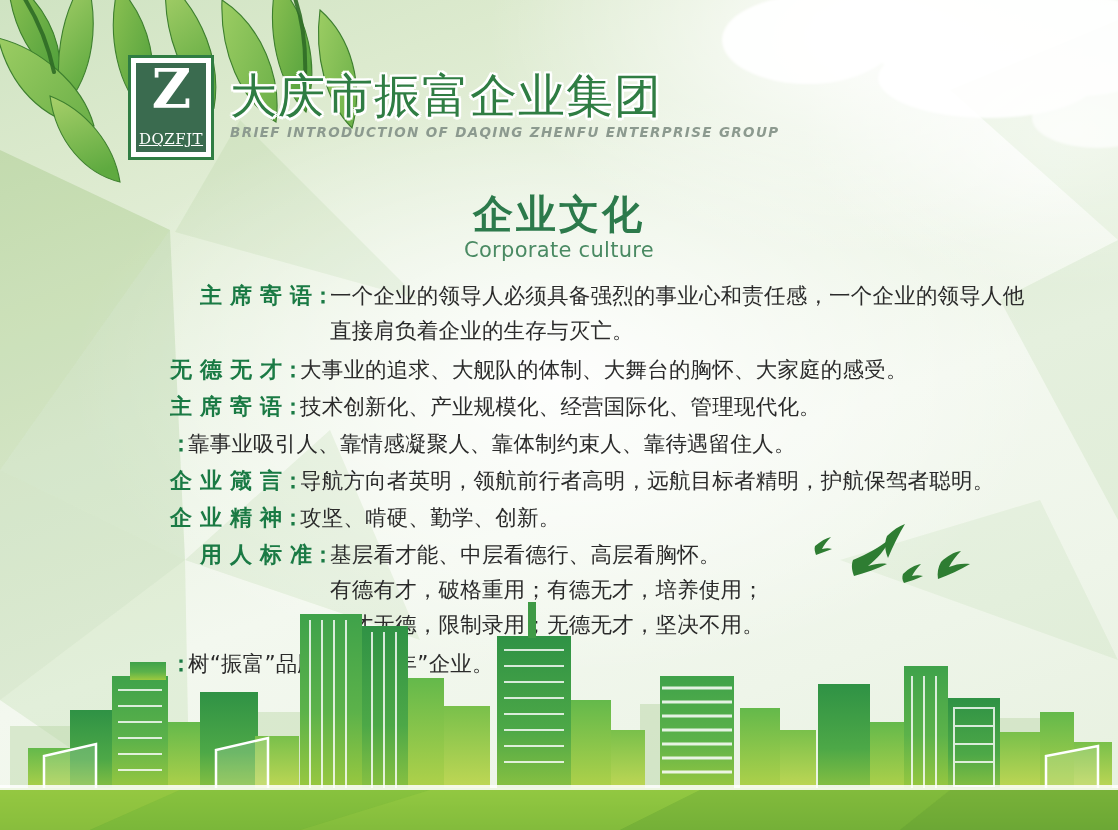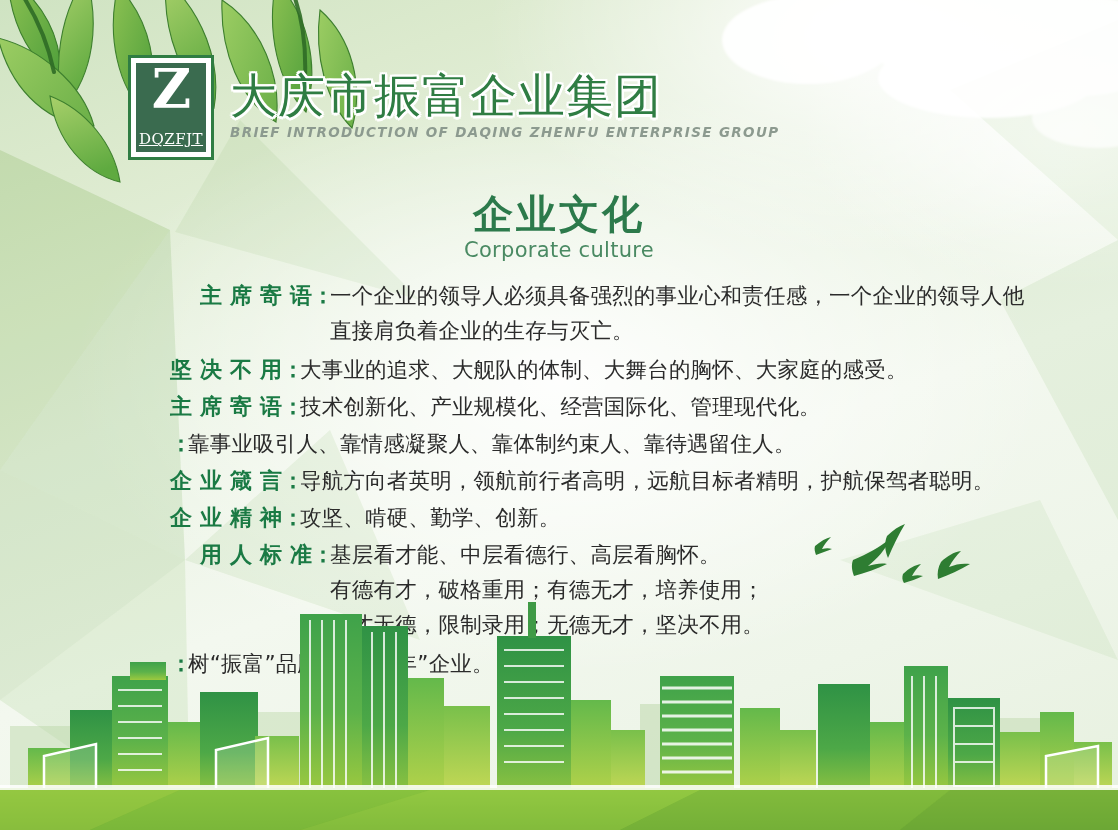--- a/index.html
+++ b/index.html
@@ -171,21 +171,21 @@
     <div class="row tall">
       <div class="label">主席寄语</div>
       <div class="colon">：</div>
       <div class="body-text">
         <span class="ln">一个企业的领导人必须具备强烈的事业心和责任感，一个企业的领导人他</span>
         <span class="ln">直接肩负着企业的生存与灭亡。</span>
       </div>
     </div>
 
     <div class="row">
-      <div class="label">坚决不用</div>
+      <div class="label">无德无才</div>
       <div class="colon">：</div>
       <div class="body-text">
         <span class="ln">大事业的追求、大舰队的体制、大舞台的胸怀、大家庭的感受。</span>
       </div>
     </div>
 
     <div class="row">
       <div class="label">主席寄语</div>
       <div class="colon">：</div>
       <div class="body-text">

